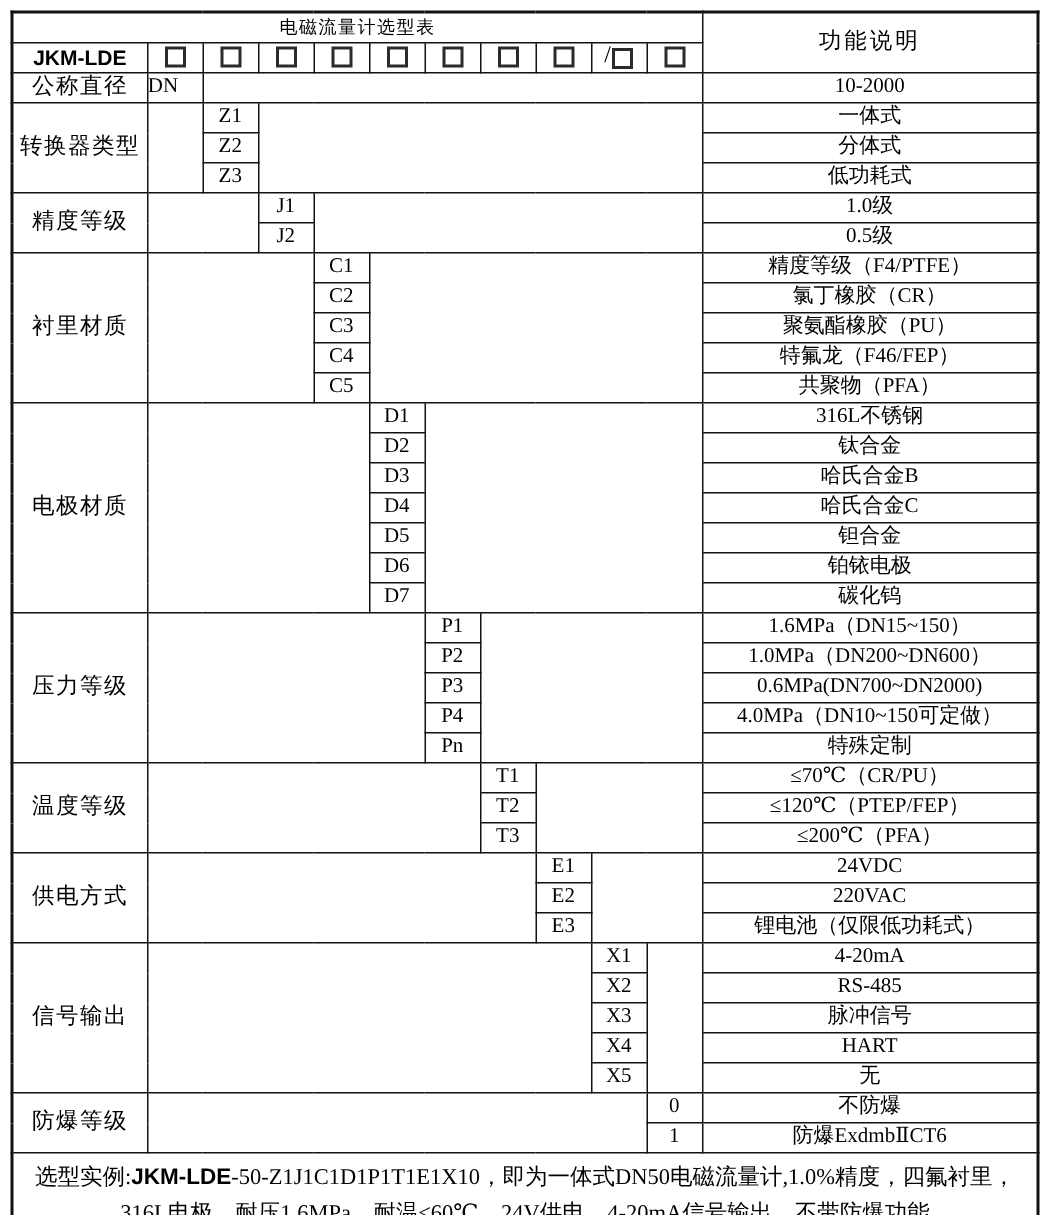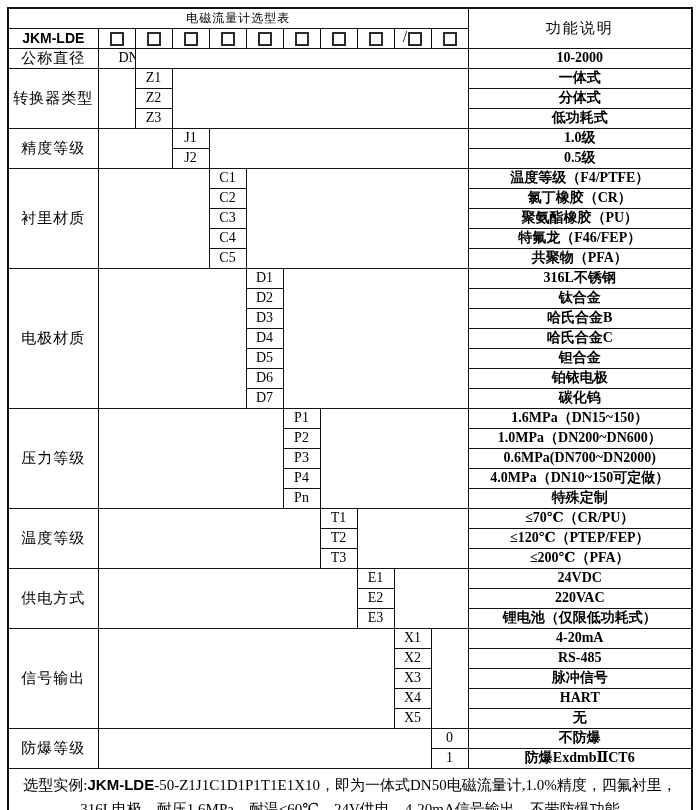--- a/index.html
+++ b/index.html
@@ -10,22 +10,22 @@
   td{border:1px solid #111;text-align:center;vertical-align:middle;
      padding:0 2px;height:19px;line-height:1.05;font-size:14px;white-space:nowrap;overflow:hidden;}
   col.c-cat{width:90px;}
   col.c-code{width:37px;}
   col.c-desc{width:auto;}
   .title-cell{font-size:12px;letter-spacing:1px;}
   .func-cell{font-size:15px;letter-spacing:2px;margin-left:27px;}
   .cat-cell{font-size:15px;letter-spacing:1px;text-align:center;}
   .model-cell{font-family:"Liberation Sans","DejaVu Sans",sans-serif;font-weight:bold;font-size:14px;}
   .code-cell{font-size:14px;}
-  .code-dn{text-align:left;padding-left:20px;}
-  .desc-cell{font-size:14px;font-weight:bold;}
+  .code-dn{text-align:left;padding-left:0;}
+  .desc-cell{font-size:14px;}
   .cb{display:inline-block;width:10px;height:10px;border:2px solid #2b2b2b;vertical-align:middle;background:#fff;}
   .cb-cell{padding:0;}
   .slash{font-size:16px;display:inline-block;margin-right:1px;vertical-align:middle;transform:translateY(-1px);}
   .note-example-cell{height:52px;font-size:15px;white-space:normal;line-height:1.55;padding:2px 4px;}
   .bold-model{font-family:"Liberation Sans","DejaVu Sans",sans-serif;font-weight:bold;}
 </style>
 </head>
 <body>
 
 <div class="wrap">
@@ -98,21 +98,21 @@
 <tr>
   <td class="code-cell">J2</td>
   <td class="desc-cell">0.5级</td>
 </tr>
 
 <tr>
   <td rowspan="5" class="cat-cell">衬里材质</td>
   <td colspan="3" rowspan="5"></td>
   <td class="code-cell">C1</td>
   <td colspan="6" rowspan="5"></td>
-  <td class="desc-cell">温度等级（F4/PTFE）</td>
+  <td class="desc-cell">精度等级（F4/PTFE）</td>
 </tr>
 <tr>
   <td class="code-cell">C2</td>
   <td class="desc-cell">氯丁橡胶（CR）</td>
 </tr>
 <tr>
   <td class="code-cell">C3</td>
   <td class="desc-cell">聚氨酯橡胶（PU）</td>
 </tr>
 <tr>

